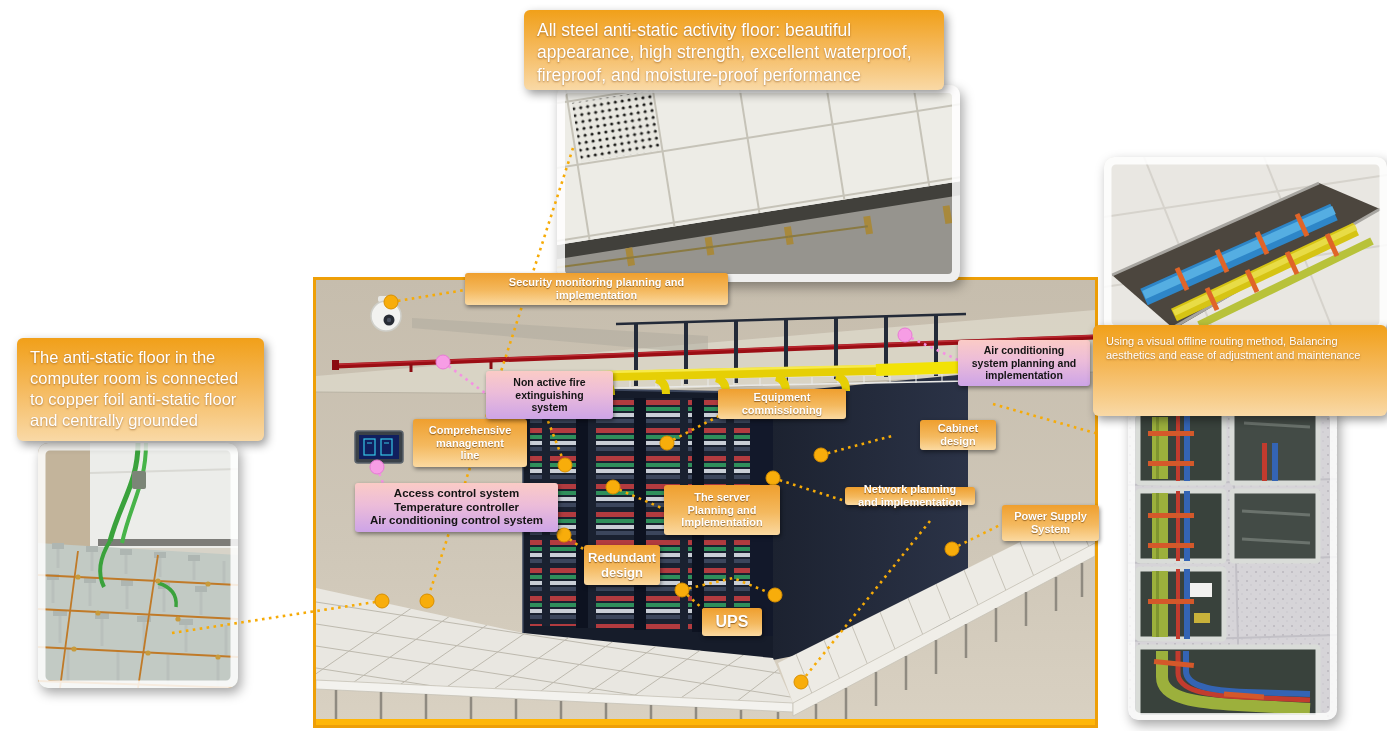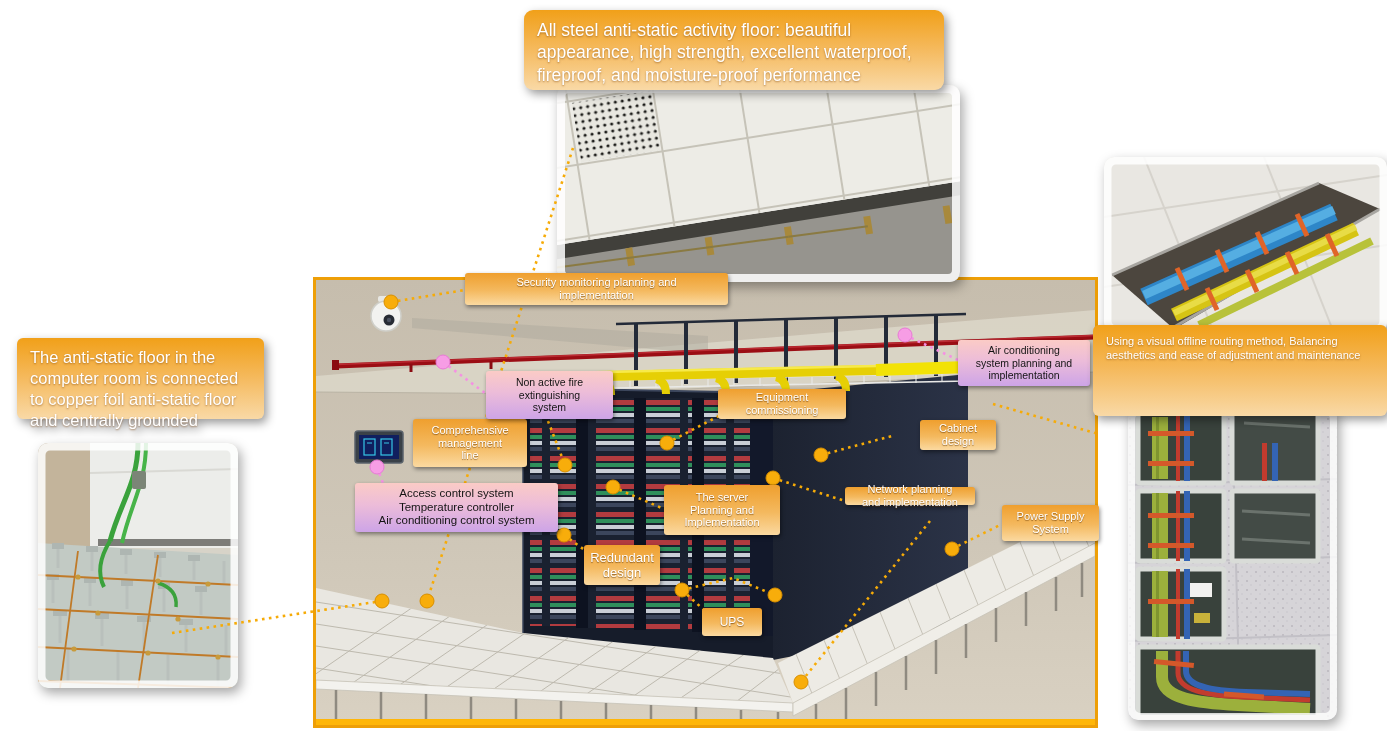--- a/index.html
+++ b/index.html
@@ -19,21 +19,21 @@
   #overlay{position:absolute;inset:0;z-index:40;pointer-events:none;}
   .dotline{fill:none;stroke:#f6ab07;stroke-width:2.6;stroke-dasharray:2.6 4.4;}
   .dotline.pink{stroke:#f591e3;}
   .cdot{fill:#f8ad0b;stroke:#d98f00;stroke-width:1;}
   .cdot.pink{fill:#f79de5;stroke:#e87ad6;}
 
   
   #labels{position:absolute;inset:0;z-index:50;pointer-events:none;}
   .lbl{position:absolute;display:flex;align-items:center;justify-content:center;
     text-align:center;border-radius:3px;white-space:pre-line;line-height:1.18;
-    font-weight:normal;font-size:11px;padding:2px 3px;box-sizing:border-box;
+    font-weight:bold;font-size:11px;padding:2px 3px;box-sizing:border-box;
     filter:drop-shadow(1px 2px 2px rgba(0,0,0,.45));}
   .lbl.orange{background:linear-gradient(180deg,#ef9f2e 0%,#f4b95f 55%,#fbd9a0 100%);
     color:#ffffff;text-shadow:0 1px 1px rgba(95,50,0,.65);}
   .lbl.pink{background:linear-gradient(180deg,#fbcbc6 0%,#ecbcd9 45%,#cda4e7 100%);
     color:#141414;font-size:10.5px;}
 
   
   .callout{position:absolute;z-index:60;border-radius:6px;color:#fff;
     background:linear-gradient(180deg,#f1a019 0%,#f5b95c 48%,#f9d9a6 100%);
     font-size:17px;line-height:1.28;font-weight:500;padding:9px 13px;box-sizing:border-box;
@@ -532,20 +532,20 @@
 Implementation</div>
     <div class="lbl pink" style="left:355px;top:483px;width:203px;height:49px;font-size:11.5px;">Access control system
 Temperature controller
 Air conditioning control system</div>
     <div class="lbl orange" style="left:845px;top:487px;width:130px;height:18px;">Network planning
 and implementation</div>
     <div class="lbl orange" style="left:584px;top:545px;width:76px;height:40px;font-size:13px;">Redundant
 design</div>
     <div class="lbl orange" style="left:1002px;top:505px;width:97px;height:36px;">Power Supply
 System</div>
-    <div class="lbl orange" style="left:702px;top:608px;width:60px;height:28px;font-size:12px;">UPS</div>
+    <div class="lbl orange" style="left:702px;top:608px;width:60px;height:28px;font-size:16px;">UPS</div>
   </div>
 
-  <div class="callout" style="left:524px;top:10px;width:420px;height:80px;font-size:17.5px;border-radius:9px;">All steel anti-static activity floor: beautiful appearance, high strength, excellent waterproof, fireproof, and moisture-proof performance</div>
-  <div class="callout" style="left:17px;top:338px;width:247px;height:81px;font-size:16.5px;">The anti-static floor in the computer room is connected to copper foil anti-static floor and centrally grounded</div>
+  <div class="callout" style="left:524px;top:10px;width:420px;height:80px;font-size:17.5px;">All steel anti-static activity floor: beautiful appearance, high strength, excellent waterproof, fireproof, and moisture-proof performance</div>
+  <div class="callout" style="left:17px;top:338px;width:247px;height:103px;font-size:16.5px;">The anti-static floor in the computer room is connected to copper foil anti-static floor and centrally grounded</div>
   <div class="callout" style="left:1093px;top:325px;width:294px;height:91px;font-size:11px;">Using a visual offline routing method, Balancing aesthetics and ease of adjustment and maintenance</div>
 
 </div>
 
 </body></html>

